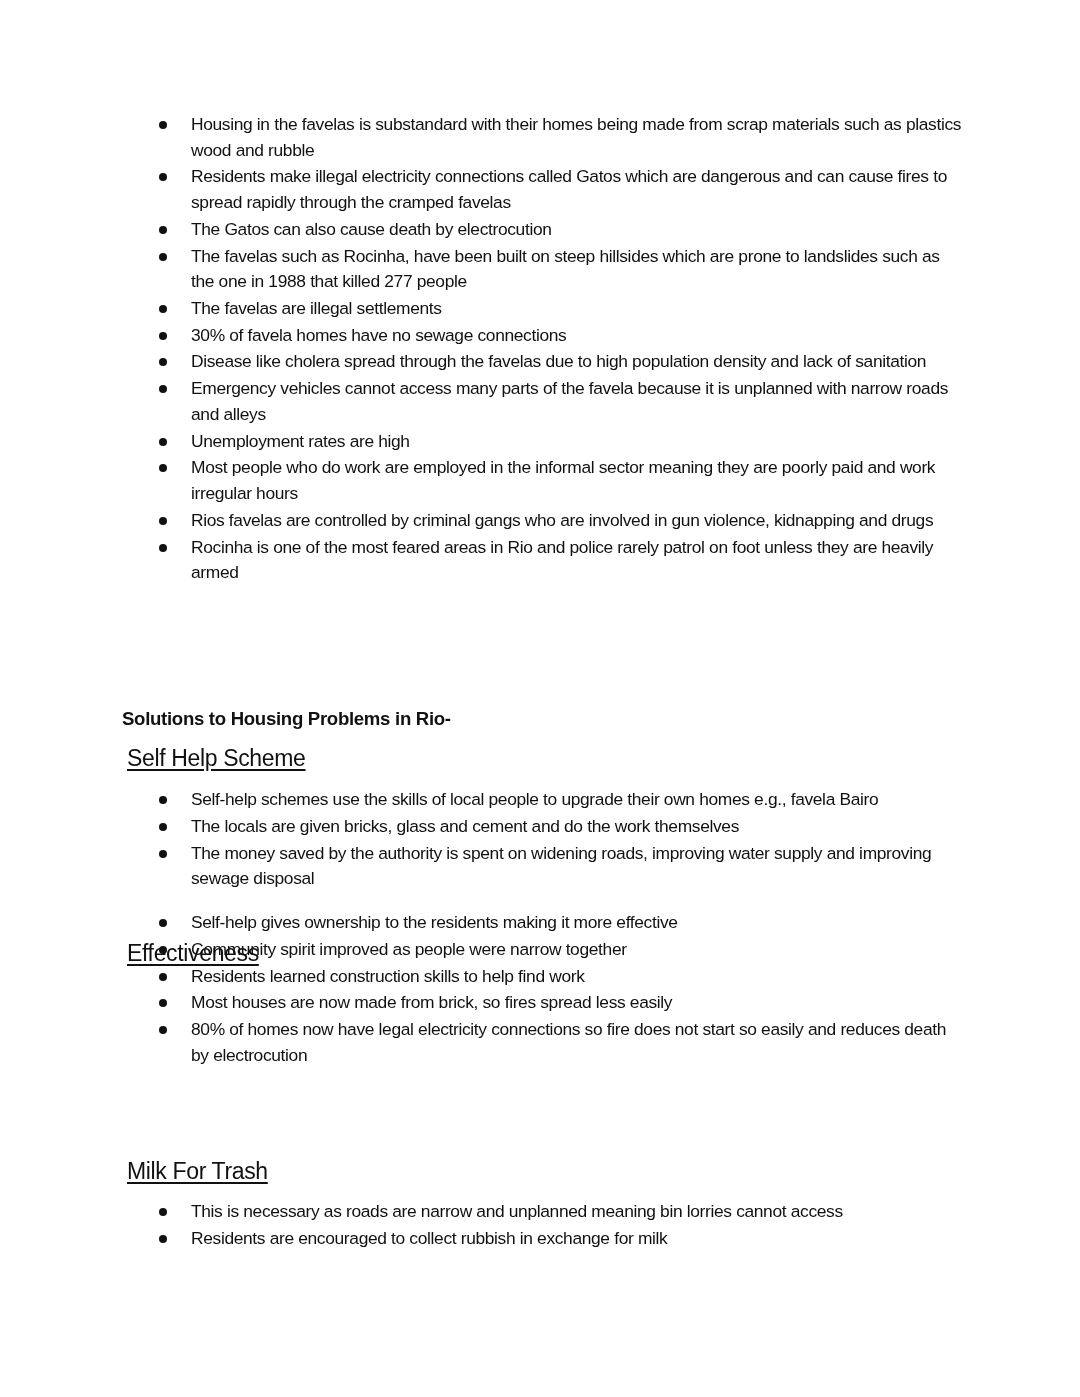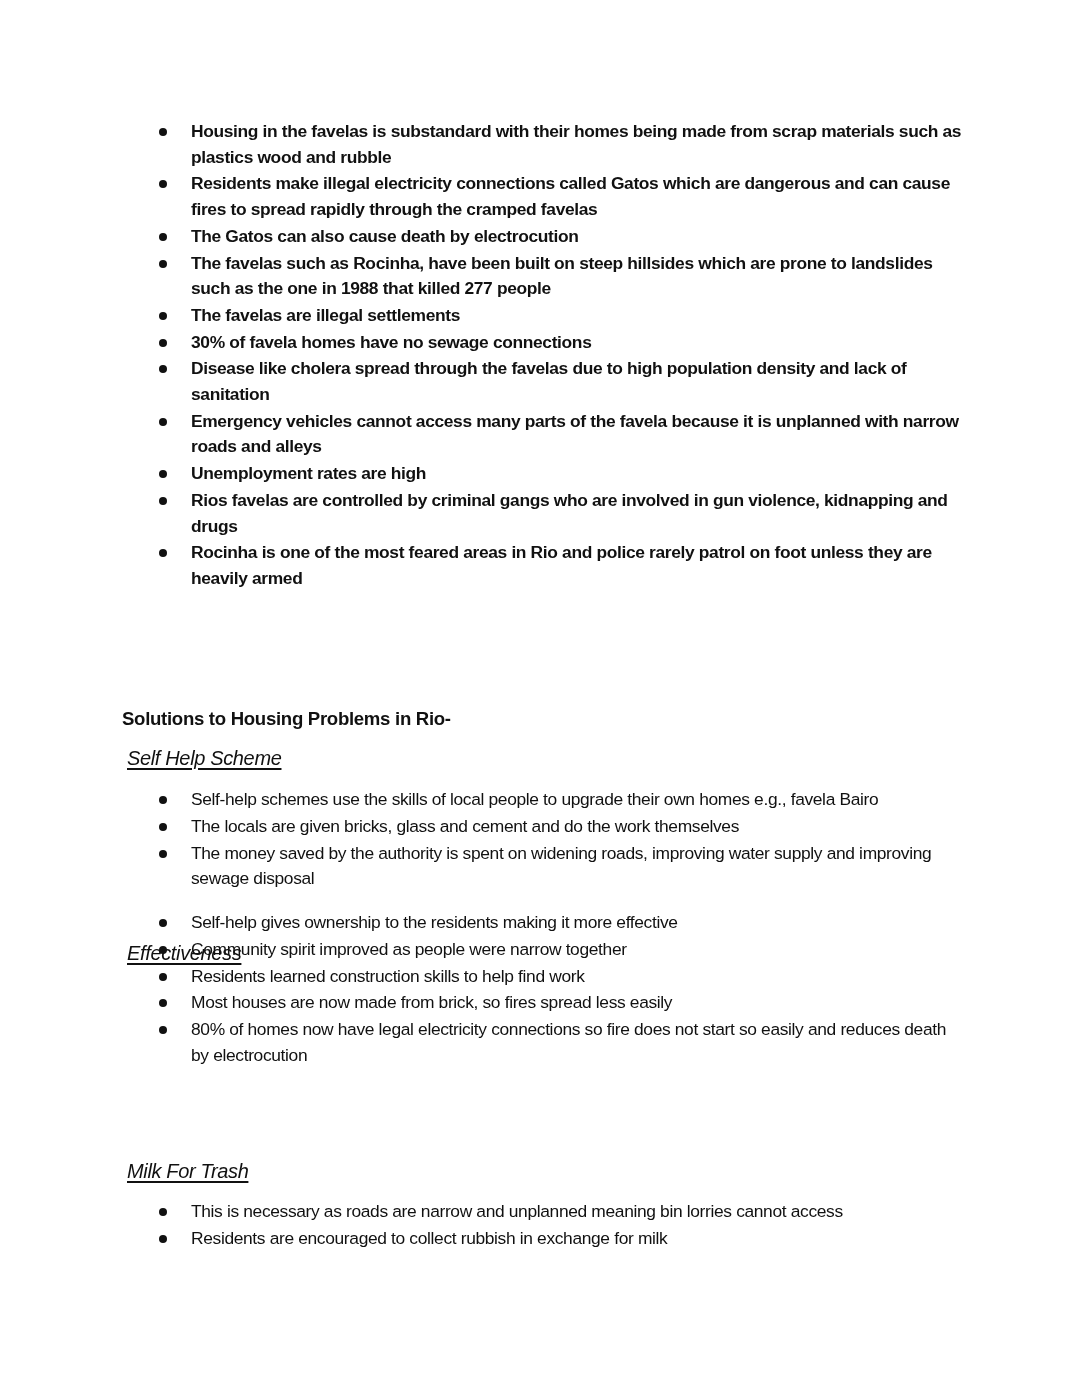--- a/index.html
+++ b/index.html
@@ -52,43 +52,43 @@
       left: 122px;
       top: 706px;
       font-size: 18.6px;
       font-weight: bold;
       letter-spacing: -0.3px;
       line-height: 26px;
     }
     .subheading {
       position: absolute;
       left: 127px;
-      font-size: 20px;
+      font-size: 23px;
       line-height: 25px;
       letter-spacing: -0.35px;
       text-decoration: underline;
       text-underline-offset: 3px;
-      font-style: italic;
     }
   </style>
 </head>
 <body>
 
 <div class="page">
 
-  <ul class="bullets" style="top:119px;font-weight:bold;">
+  <ul class="bullets" style="top:112px;">
     <li><span class="dot"></span><span>Housing in the favelas is substandard with their homes being made from scrap materials such as plastics wood and rubble</span></li>
     <li><span class="dot"></span><span>Residents make illegal electricity connections called Gatos which are dangerous and can cause fires to spread rapidly through the cramped favelas</span></li>
     <li><span class="dot"></span><span>The Gatos can also cause death by electrocution</span></li>
     <li><span class="dot"></span><span>The favelas such as Rocinha, have been built on steep hillsides which are prone to landslides such as the one in 1988 that killed 277 people</span></li>
     <li><span class="dot"></span><span>The favelas are illegal settlements</span></li>
     <li><span class="dot"></span><span>30% of favela homes have no sewage connections</span></li>
     <li><span class="dot"></span><span>Disease like cholera spread through the favelas due to high population density and lack of sanitation</span></li>
     <li><span class="dot"></span><span>Emergency vehicles cannot access many parts of the favela because it is unplanned with narrow roads and alleys</span></li>
     <li><span class="dot"></span><span>Unemployment rates are high</span></li>
+    <li><span class="dot"></span><span>Most people who do work are employed in the informal sector meaning they are poorly paid and work irregular hours</span></li>
     <li><span class="dot"></span><span>Rios favelas are controlled by criminal gangs who are involved in gun violence, kidnapping and drugs</span></li>
     <li><span class="dot"></span><span>Rocinha is one of the most feared areas in Rio and police rarely patrol on foot unless they are heavily armed</span></li>
   </ul>
 
   <div class="heading-bold">Solutions to Housing Problems in Rio-</div>
 
   <div class="subheading" style="top:746px;">Self Help Scheme</div>
 
   <ul class="bullets" style="top:787px;">
     <li><span class="dot"></span><span>Self-help schemes use the skills of local people to upgrade their own homes e.g., favela Bairo</span></li>

